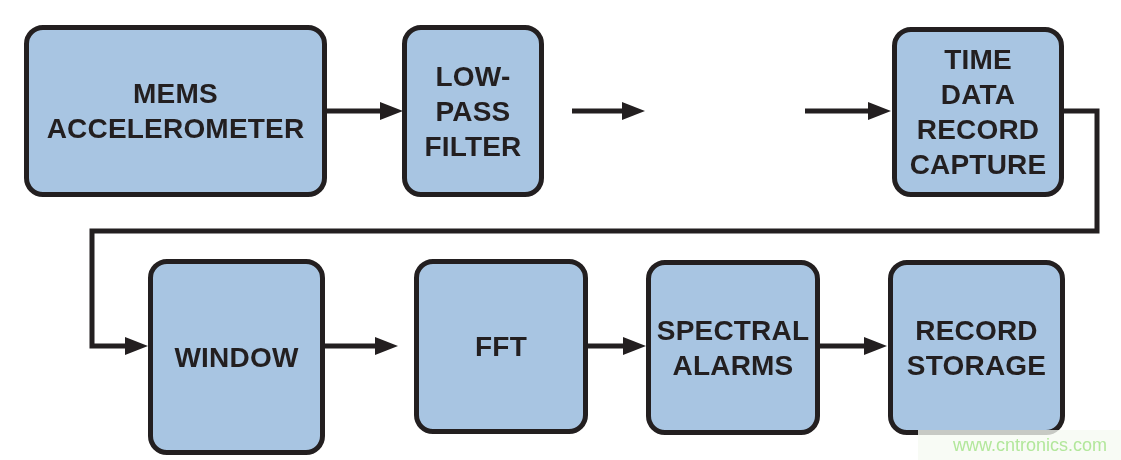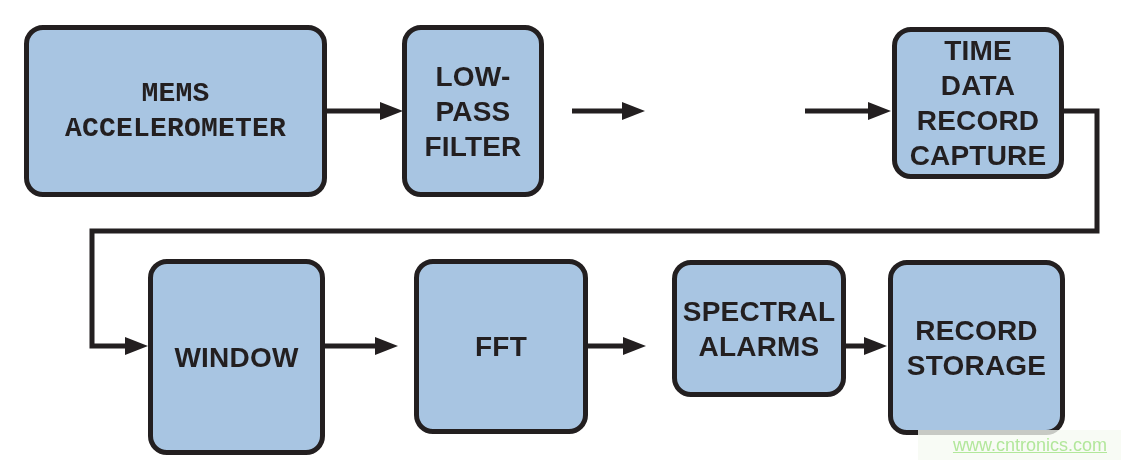--- a/index.html
+++ b/index.html
@@ -45,45 +45,44 @@
   }
   .block-label {
     white-space: pre-line;
     font-weight: bold;
     font-size: 28px;
     line-height: 35px;
     color: var(--label-text);
     letter-spacing: 0.2px;
   }
   
-  #b0 { left: 24px;  top: 25px; width: 303px; height: 172px; font-family: Liberation Mono, monospace; }
+  #b0 { left: 24px;  top: 25px; width: 303px; height: 172px; }
   #b1 { left: 402px; top: 25px; width: 142px; height: 172px; }
   #b2 { left: 645px; top: 25px; width: 160px; height: 172px; }
-  #b3 { left: 892px; top: 27px; width: 172px; height: 152px; }
+  #b3 { left: 892px; top: 27px; width: 172px; height: 170px; }
   
   #b4 { left: 148px; top: 259px; width: 177px; height: 196px; }
   #b5 { left: 398px; top: 259px; width: 174px; height: 175px; margin-left: 16px; }
-  #b6 { left: 646px; top: 260px; width: 174px; height: 137px; margin-left: 26px; }
+  #b6 { left: 646px; top: 260px; width: 174px; height: 175px; }
   #b7 { left: 888px; top: 260px; width: 177px; height: 175px; }
 
   .watermark {
     position: absolute;
     left: 918px; top: 430px; right: 0; bottom: 0;
     background: var(--watermark-bg);
     display: flex;
     align-items: center;
     justify-content: flex-end;
     padding-right: 14px;
   }
   .watermark-text {
     color: var(--watermark-text);
     font-size: 18px;
     line-height: 18px;
     font-weight: normal;
-    text-decoration: underline;
   }
 </style>
 </head>
 <body>
 
 <div class="canvas">
 
   <svg class="edges" viewBox="0 0 1121 460">
 
     <g>

